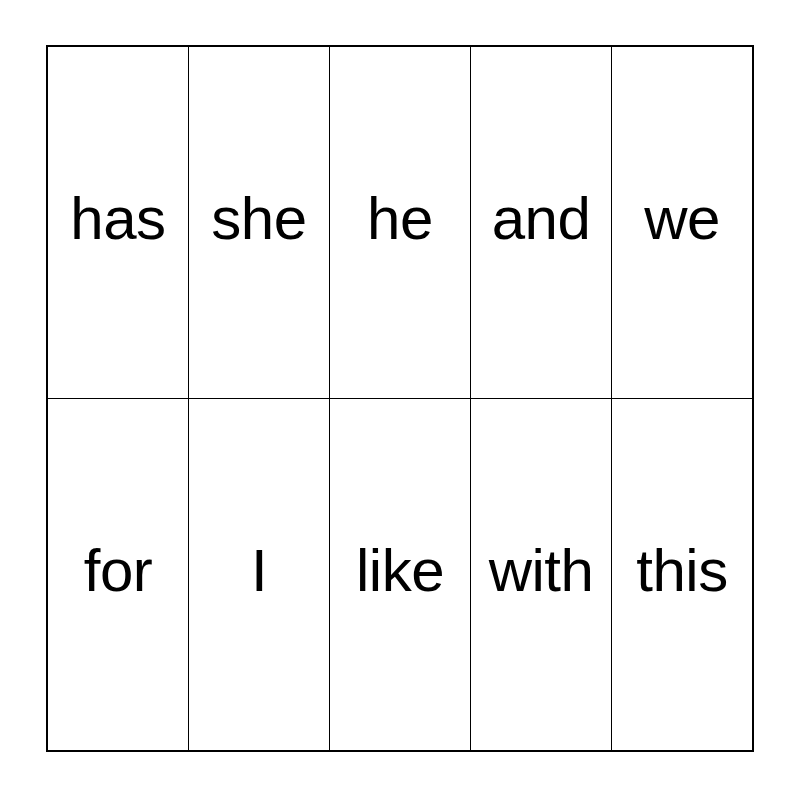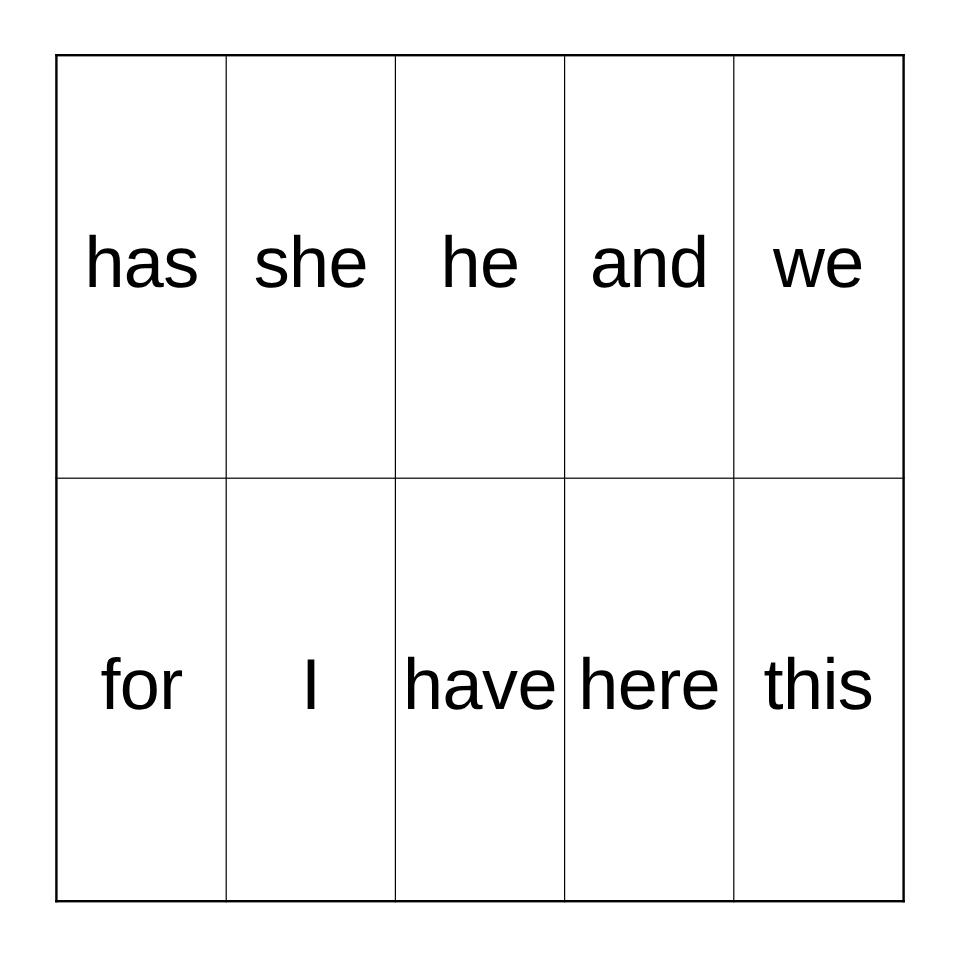--- a/index.html
+++ b/index.html
@@ -112,26 +112,26 @@
               <span class="word">for</span>
             </div>
           </td>
           <td>
             <div class="cell-inner">
               <span class="word">I</span>
             </div>
           </td>
           <td>
             <div class="cell-inner">
-              <span class="word">have</span>
+              <span class="word">like</span>
             </div>
           </td>
           <td>
             <div class="cell-inner">
-              <span class="word">here</span>
+              <span class="word">with</span>
             </div>
           </td>
           <td>
             <div class="cell-inner">
               <span class="word">this</span>
             </div>
           </td>
         </tr>
       </tbody>
   </table>

